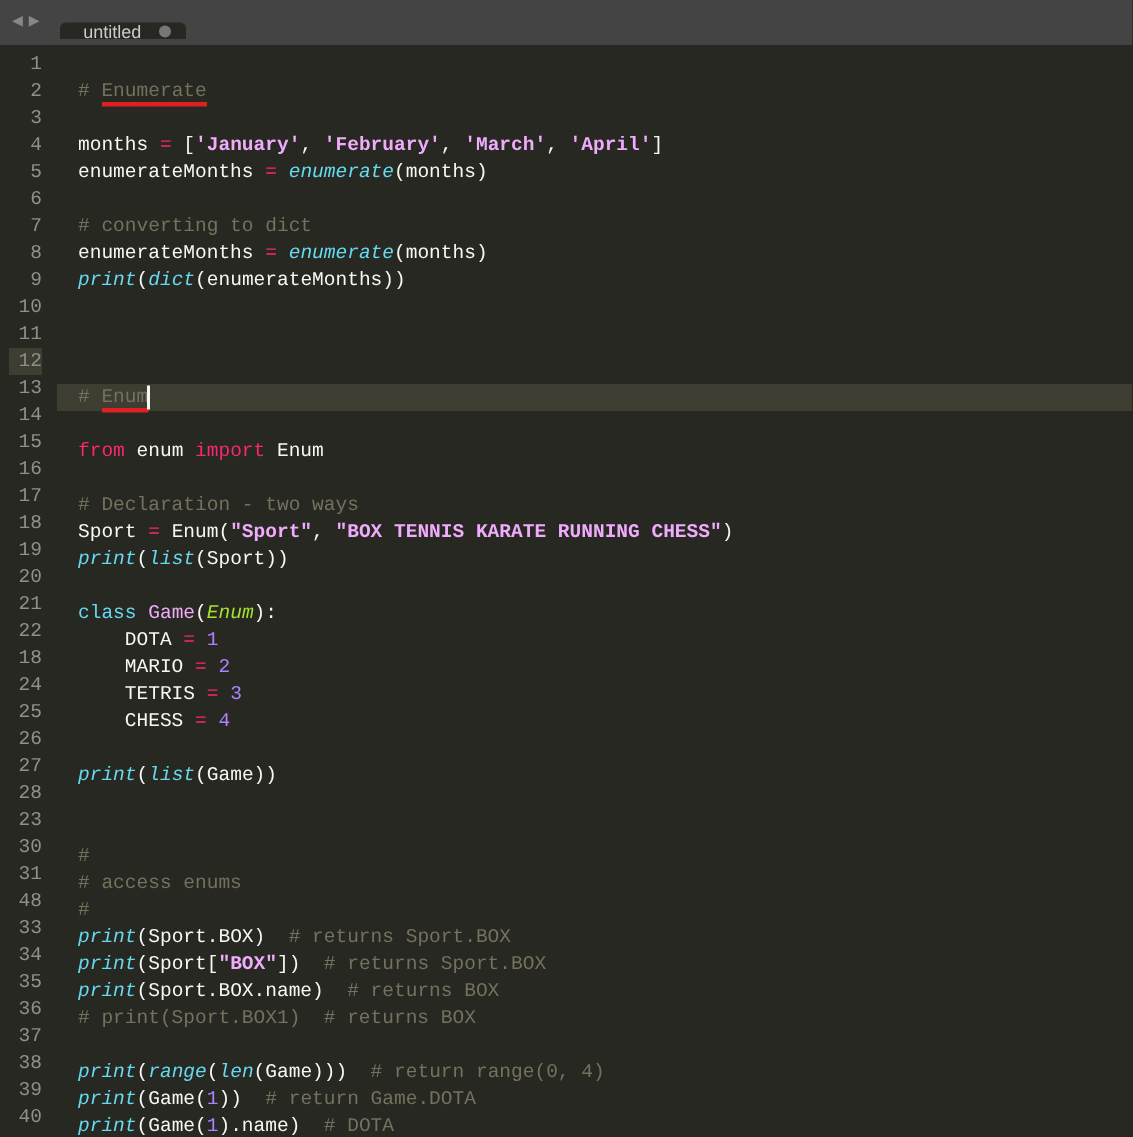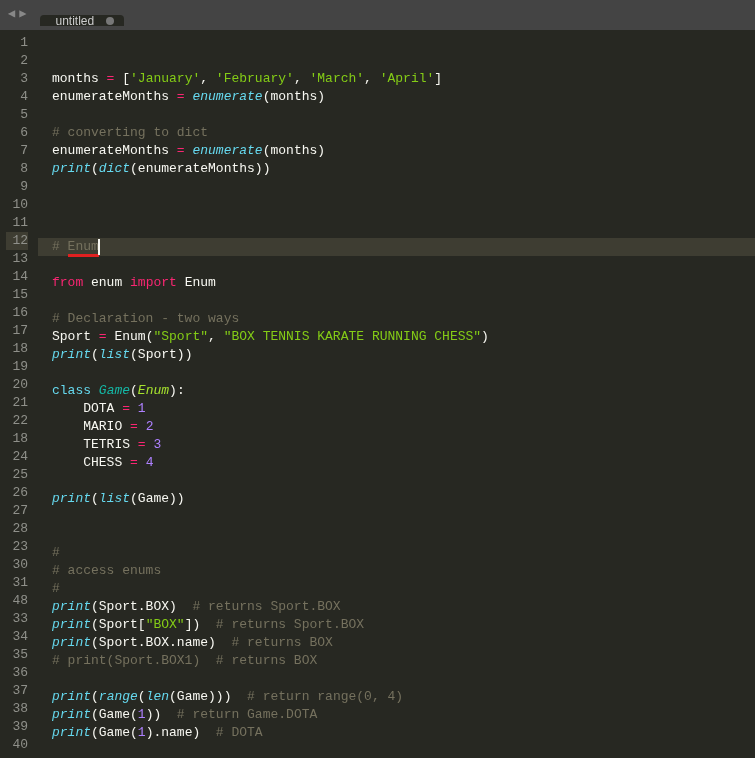--- a/index.html
+++ b/index.html
@@ -99,25 +99,25 @@
     .cursor {
       display: inline-block;
       width: 2px;
       height: 16px;
       background: #f8f8f2;
       vertical-align: text-top;
       margin-left: -1px;
     }
     
     .c-comment { color: #75715e; }
-    .c-str     { color: #84cc16; }
+    .c-str     { color: #f0abfc; font-weight: bold; }
     .c-kw      { color: #f92672; }
     .c-op      { color: #f92672; }
     .c-fn      { color: #66d9ef; font-style: italic; }
-    .c-fnname  { color: #14b8a6; font-style: italic; }
+    .c-fnname  { color: #f0abfc; }
     .c-cls     { color: #a6e22e; font-style: italic; }
     .c-num     { color: #ae81ff; }
     .c-plain   { color: #f8f8f2; }
     .c-builtin { color: #66d9ef; }
   </style>
 </head>
 <body>
 
 <div class="header">
   <div class="nav-arrows">
@@ -169,20 +169,21 @@
       <div class="gutter-line">34</div>
       <div class="gutter-line">35</div>
       <div class="gutter-line">36</div>
       <div class="gutter-line">37</div>
       <div class="gutter-line">38</div>
       <div class="gutter-line">39</div>
       <div class="gutter-line">40</div>
     </div>
   <div class="code">
     <div class="line"></div>
+    <div class="line"><span class="c-comment"><span># </span><span class="underline-red">Enumerate</span></span></div>
     <div class="line"></div>
     <div class="line"><span class="c-plain">months </span><span class="c-op">=</span><span class="c-plain"> [</span><span class="c-str">'January'</span><span class="c-plain">, </span><span class="c-str">'February'</span><span class="c-plain">, </span><span class="c-str">'March'</span><span class="c-plain">, </span><span class="c-str">'April'</span><span class="c-plain">]</span></div>
     <div class="line"><span class="c-plain">enumerateMonths </span><span class="c-op">=</span><span class="c-plain"> </span><span class="c-fn">enumerate</span><span class="c-plain">(months)</span></div>
     <div class="line"></div>
     <div class="line"><span class="c-comment"># converting to dict</span></div>
     <div class="line"><span class="c-plain">enumerateMonths </span><span class="c-op">=</span><span class="c-plain"> </span><span class="c-fn">enumerate</span><span class="c-plain">(months)</span></div>
     <div class="line"><span class="c-fn">print</span><span class="c-plain">(</span><span class="c-fn">dict</span><span class="c-plain">(enumerateMonths))</span></div>
     <div class="line"></div>
     <div class="line"></div>
     <div class="line active"><span class="c-comment"><span># </span><span class="underline-red">Enum</span></span><span class="cursor"></span></div>

